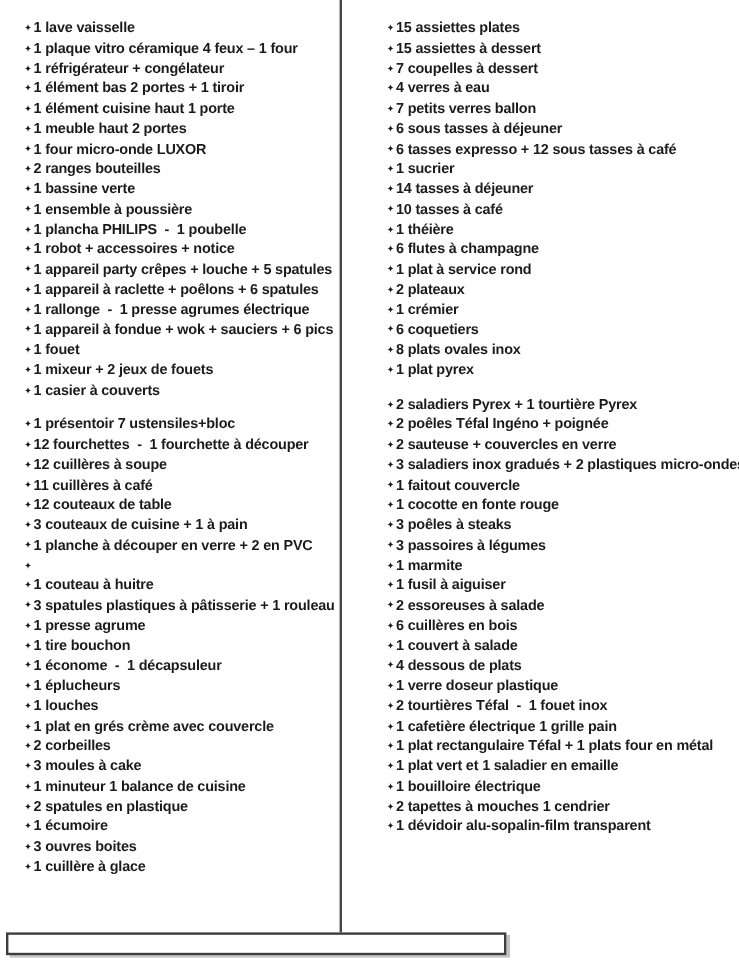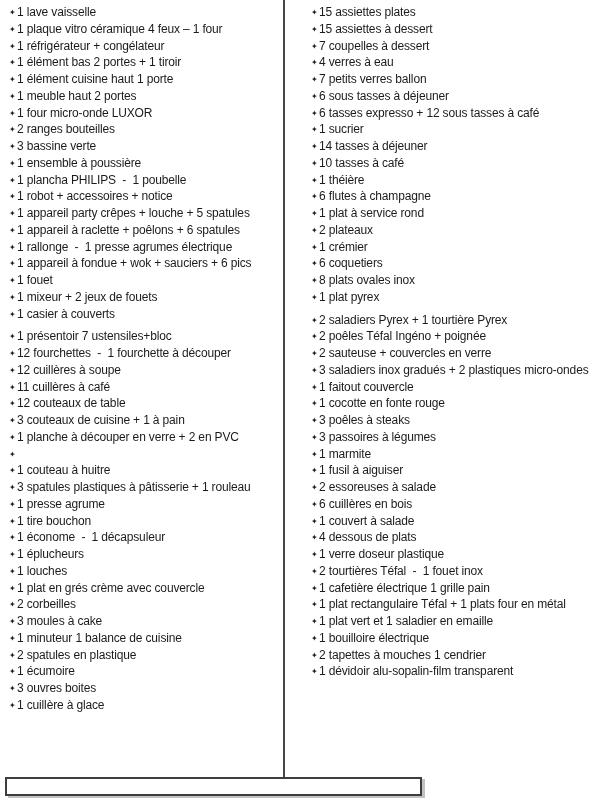--- a/index.html
+++ b/index.html
@@ -18,21 +18,21 @@
   .page {
     position: absolute;
     inset: 0;
   }
   .col {
     position: absolute;
     top: 3px;
   }
   .col-left  { left: 8px;   width: 272px; }
   .col-right { left: 310px; width: 302px; }
-  .group { margin: 1px; }
+  .group { margin: 12px; font-weight: bold; }
   .group + .group { margin-top: 6px; }
   .line {
     height: 16.75px;
     line-height: 16.75px;
     font-size: 12px;
     white-space: pre;
     letter-spacing: -0.15px;
   }
   .bullet {
     font-size: 8px;
@@ -68,21 +68,21 @@
   <div class="col col-left">
     <div class="group">
         <div class="line"><span class="bullet">✦</span><span>1 lave vaisselle</span></div>
         <div class="line"><span class="bullet">✦</span><span>1 plaque vitro céramique 4 feux – 1 four</span></div>
         <div class="line"><span class="bullet">✦</span><span>1 réfrigérateur + congélateur</span></div>
         <div class="line"><span class="bullet">✦</span><span>1 élément bas 2 portes + 1 tiroir</span></div>
         <div class="line"><span class="bullet">✦</span><span>1 élément cuisine haut 1 porte</span></div>
         <div class="line"><span class="bullet">✦</span><span>1 meuble haut 2 portes</span></div>
         <div class="line"><span class="bullet">✦</span><span>1 four micro-onde LUXOR</span></div>
         <div class="line"><span class="bullet">✦</span><span>2 ranges bouteilles</span></div>
-        <div class="line"><span class="bullet">✦</span><span>3 bassine verte</span></div>
+        <div class="line"><span class="bullet">✦</span><span>1 bassine verte</span></div>
         <div class="line"><span class="bullet">✦</span><span>1 ensemble à poussière</span></div>
         <div class="line"><span class="bullet">✦</span><span>1 plancha PHILIPS  -  1 poubelle</span></div>
         <div class="line"><span class="bullet">✦</span><span>1 robot + accessoires + notice</span></div>
         <div class="line"><span class="bullet">✦</span><span>1 appareil party crêpes + louche + 5 spatules</span></div>
         <div class="line"><span class="bullet">✦</span><span>1 appareil à raclette + poêlons + 6 spatules</span></div>
         <div class="line"><span class="bullet">✦</span><span>1 rallonge  -  1 presse agrumes électrique</span></div>
         <div class="line"><span class="bullet">✦</span><span>1 appareil à fondue + wok + sauciers + 6 pics</span></div>
         <div class="line"><span class="bullet">✦</span><span>1 fouet</span></div>
         <div class="line"><span class="bullet">✦</span><span>1 mixeur + 2 jeux de fouets</span></div>
         <div class="line"><span class="bullet">✦</span><span>1 casier à couverts</span></div>

